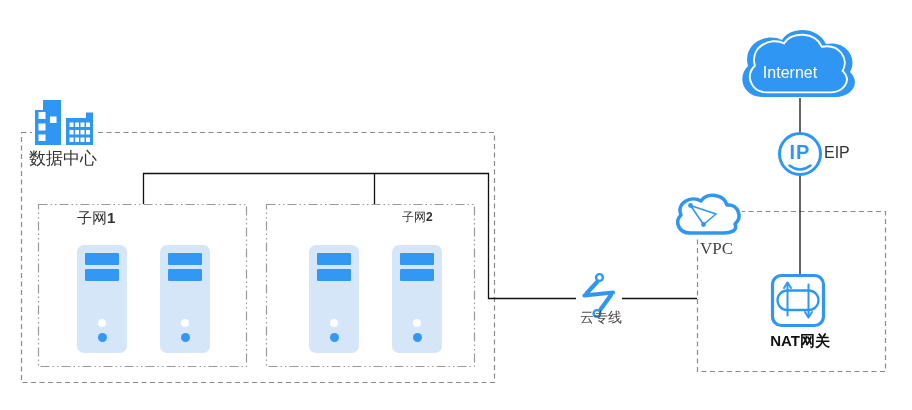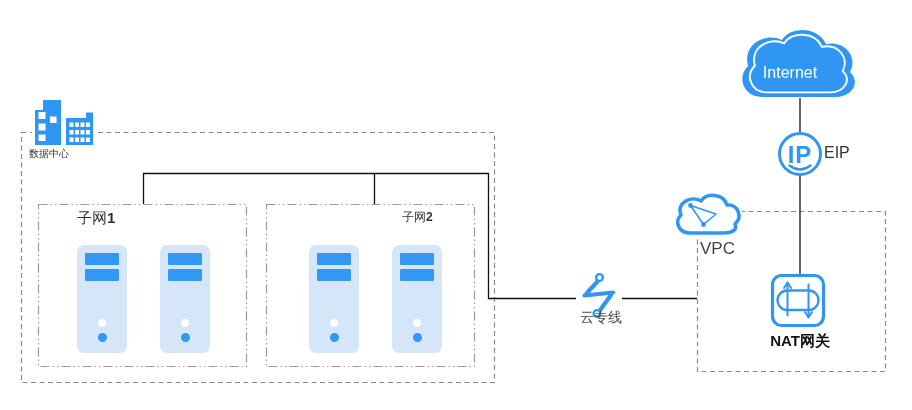--- a/index.html
+++ b/index.html
@@ -2,30 +2,30 @@
 <html><head>
 <meta charset="utf-8">
 <style>
   html,body{margin:0;padding:0;background:#fff;}
   .canvas{
     position:relative;width:912px;height:410px;background:#ffffff;overflow:hidden;
     font-family:"Liberation Sans","DejaVu Sans",sans-serif;
   }
   .layer{position:absolute;left:0;top:0;width:912px;height:410px;}
   .lbl{position:absolute;color:#333;white-space:nowrap;}
-  .lbl-dc{left:29px;top:147px;font-size:10px;}
+  .lbl-dc{left:29px;top:147px;font-size:17px;}
   .lbl-subnet1{left:46px;top:209px;font-size:15px;margin-left:31px;}
   .lbl-subnet2{left:402px;top:209px;width:68px;font-size:12px;}
   .lbl-subnet b{font-weight:bold;}
   .lbl-dx{left:572px;top:309px;width:58px;text-align:center;font-size:14px;color:#4a4a4a;}
-  .lbl-vpc{left:700px;top:239px;font-size:17px;color:#444;}
+  .lbl-vpc{left:700px;top:239px;font-size:17px;color:#444;font-family:Liberation Serif, serif;}
   .lbl-eip{left:824px;top:144px;font-size:16px;color:#333;}
   .lbl-nat{left:768px;top:332px;width:62px;text-align:right;font-size:15px;font-weight:bold;color:#111;}
   .lbl-internet{left:752px;top:64px;width:76px;text-align:center;font-size:16px;color:#fff;}
-  .lbl-ip{left:778px;top:141px;width:44px;text-align:center;font-size:24px;font-weight:bold;color:#2f97f3;letter-spacing:1px;}
+  .lbl-ip{left:778px;top:141px;width:44px;text-align:center;font-size:20px;font-weight:bold;color:#2f97f3;letter-spacing:1px;}
   
   .server{
     position:absolute;width:50px;height:108px;background:#d5e6f9;border-radius:7px;
   }
   .server .bar{position:absolute;left:8px;width:34px;height:12px;background:#3398f4;border-radius:1px;}
   .server .bar1{top:8px;}
   .server .bar2{top:24px;}
   .server .dot-w{position:absolute;left:21px;top:74px;width:8px;height:8px;border-radius:50%;background:#ffffff;}
   .server .dot-b{position:absolute;left:20.5px;top:87.5px;width:9px;height:9px;border-radius:50%;background:#3398f4;}
   .srv-1{left:77px;top:245px;}

